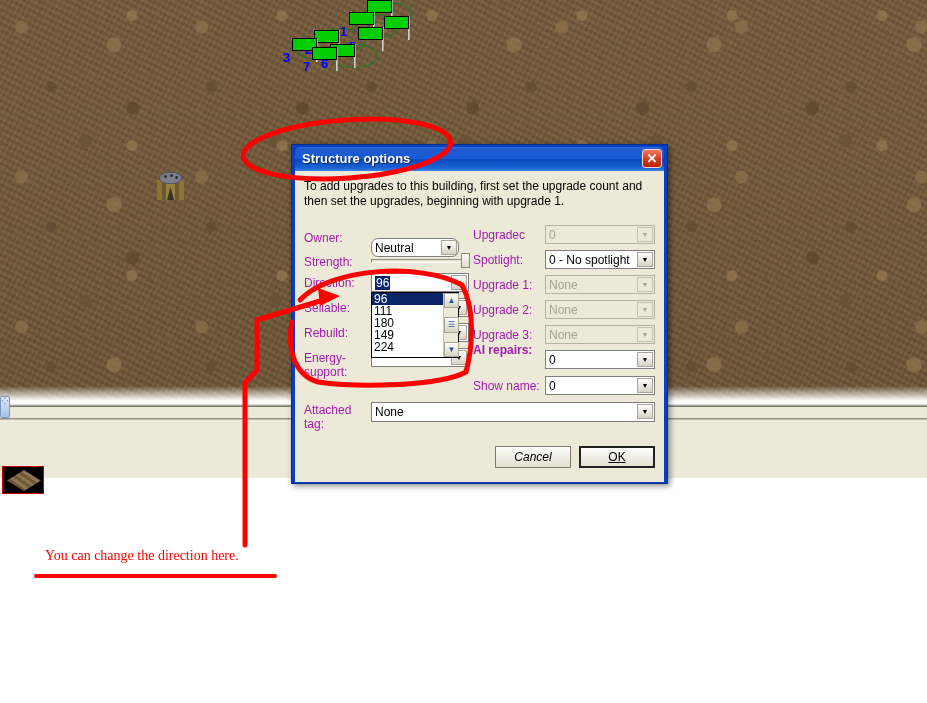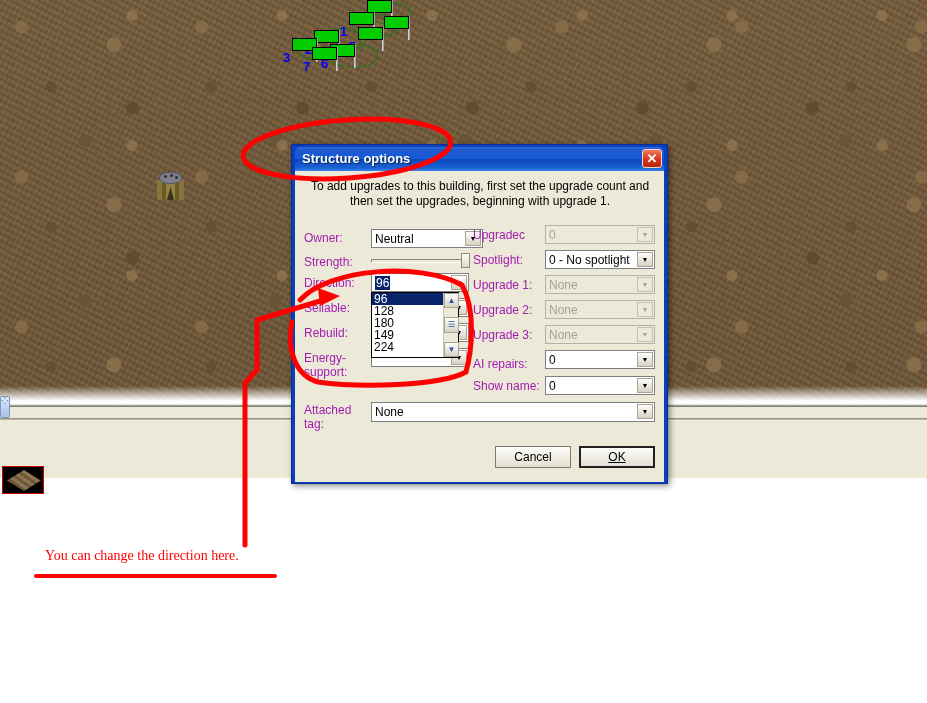--- a/index.html
+++ b/index.html
@@ -136,21 +136,21 @@
   #dlg-close{
     position:absolute;right:2px;top:2px;width:20px;height:19px;
     background:linear-gradient(#f07a62,#d8371b 55%,#b52408);
     border:1px solid #f3d6cc;box-sizing:border-box;border-radius:3px;
     color:#fff;font-weight:bold;font-size:13px;line-height:17px;text-align:center;
   }
   #dlg-body{
     position:relative;height:311px;background:#ece9d8;
   }
   #dlg-desc{
-    position:absolute;left:9px;top:8px;width:352px;color:#000;font-size:12px;line-height:15px;text-align:center;
+    position:absolute;left:9px;top:8px;width:352px;color:#000;font-size:12px;line-height:15px;
   }
 
   .lbl{position:absolute;color:#a21caf;font-size:12px;line-height:14px;}
 
   .combo{
     position:absolute;height:19px;background:#ffffff;
     border:1px solid #7f7f7f;box-sizing:border-box;
   }
   .combo .cv{position:absolute;left:3px;top:2px;font-size:12px;color:#000;}
   .combo .carrow{
@@ -300,21 +300,21 @@
   <div id="dlg-titlebar">
     <span id="dlg-title">Structure options</span>
     <span id="dlg-close">✕</span>
   </div>
 
   <div id="dlg-body">
 
     <div id="dlg-desc">To add upgrades to this building, first set the upgrade count and then set the upgrades, beginning with upgrade 1.</div>
 
     <span class="lbl" style="left:9px;top:60px;">Owner:</span>
-    <div class="combo" style="left:76px;top:58px;width:112px;">
+    <div class="combo" style="left:76px;top:67px;width:88px;border-radius:7px;">
       <span class="cv">Neutral</span>
       <span class="carrow">▼</span>
     </div>
 
     <span class="lbl" style="left:9px;top:84px;">Strength:</span>
     <div class="slider-track" style="left:76px;top:88px;width:98px;"></div>
     <div class="slider-thumb" style="left:166px;top:82px;"></div>
 
     <span class="lbl" style="left:9px;top:105px;">Direction:</span>
     <div class="combo" style="left:76px;top:102px;width:98px;">
@@ -336,21 +336,21 @@
       <span>Energy-</span><br>
       <span>support:</span>
     </span>
     <div class="combo" style="left:76px;top:177px;width:98px;">
       <span class="carrow">▼</span>
     </div>
 
     <div id="dir-list" style="left:76px;top:121px;">
       <div id="dir-items">
           <div class="li sel">96</div>
-          <div class="li">128</div>
+          <div class="li">111</div>
           <div class="li">180</div>
           <div class="li">149</div>
           <div class="li">224</div>
         </div>
       <div id="dir-sb">
         <div class="sbtn" style="top:0;">▲</div>
         <div class="sthumb">☰</div>
         <div class="sbtn" style="bottom:0;">▼</div>
       </div>
     </div>
@@ -378,42 +378,42 @@
       <span class="cv">None</span>
       <span class="carrow">▼</span>
     </div>
 
     <span class="lbl" style="left:178px;top:157px;">Upgrade 3:</span>
     <div class="combo disabled" style="left:250px;top:154px;width:110px;">
       <span class="cv">None</span>
       <span class="carrow">▼</span>
     </div>
 
-    <span class="lbl" style="left:178px;top:186px;">AI repairs:</span>
+    <span class="lbl" style="left:178px;top:172px;font-weight:bold;">AI repairs:</span>
     <div class="combo" style="left:250px;top:179px;width:110px;">
       <span class="cv">0</span>
       <span class="carrow">▼</span>
     </div>
 
     <span class="lbl" style="left:178px;top:208px;text-align:right;">Show name:</span>
     <div class="combo" style="left:250px;top:205px;width:110px;">
       <span class="cv">0</span>
       <span class="carrow">▼</span>
     </div>
 
     <span class="lbl" style="left:9px;top:232px;">
       <span>Attached</span><br>
       <span>tag:</span>
     </span>
     <div class="combo" style="left:76px;top:231px;width:284px;height:20px;">
       <span class="cv">None</span>
       <span class="carrow">▼</span>
     </div>
 
-    <div class="btn" style="left:200px;top:275px;width:76px;">Cancel</div>
+    <div class="btn" style="left:200px;top:275px;width:76px;font-style:italic;">Cancel</div>
     <div class="btn default" style="left:284px;top:275px;width:76px;text-decoration:underline;">OK</div>
 
   </div>
 </div>
 
 <svg class="annot" width="927" height="703" style="left:0;top:0;">
 
   <ellipse cx="347" cy="149" rx="104" ry="29" fill="none" stroke="#ff0000" stroke-width="5" transform="rotate(-4 347 149)"></ellipse>
 
   <path d="M 300 300 C 330 268, 420 262, 462 285 C 476 310, 472 350, 466 372

